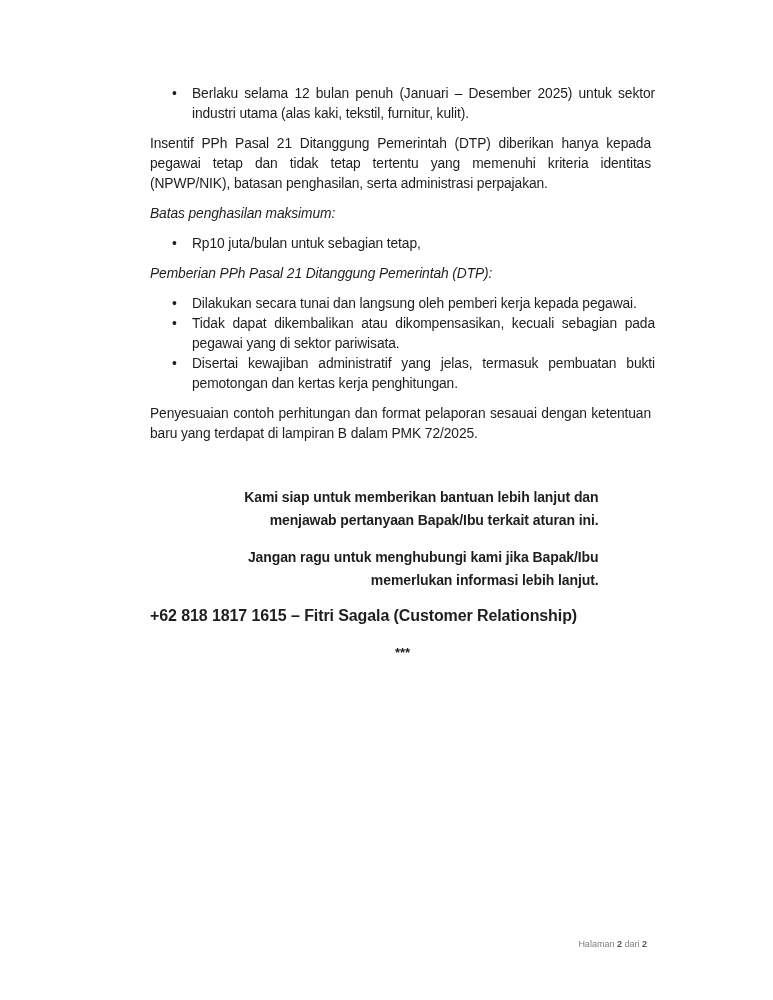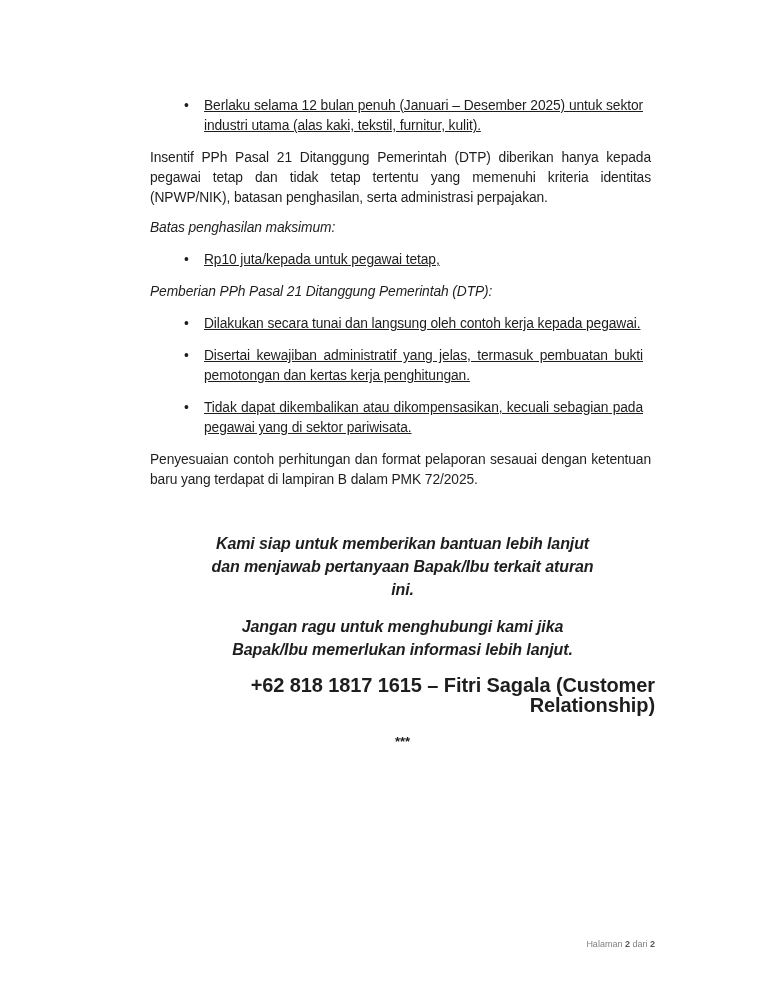--- a/index.html
+++ b/index.html
@@ -30,60 +30,58 @@
     font-style: italic;
   }
   ul.doc-list {
     list-style: none;
     margin: 0 0 10px 0;
     padding: 0 0 0 42px;
   }
   ul.doc-list li {
     position: relative;
     text-align: justify;
-    margin: 12px;
-    text-decoration: underline;
+    margin: 0;
   }
   ul.doc-list li::before {
     content: "\2022";
     position: absolute;
     left: -20px;
     top: 0;
   }
   .closing {
-    text-align: center;
+    text-align: right;
     font-weight: bold;
-    font-style: italic;
-    font-size: 16px;
+    font-size: 14px;
     line-height: 23px;
     max-width: 392px;
     margin: 0 auto 14px auto;
   }
   .closing-first {
     margin-top: 42px;
   }
   .contact-line {
-    text-align: right;
+    text-align: left;
     font-weight: bold;
     font-style: normal;
-    font-size: 20px;
+    font-size: 16px;
     line-height: 20px;
     margin: 0 auto 0 auto;
     max-width: 505px;
   }
   .end-marker {
     text-align: center;
     font-weight: bold;
     font-size: 13px;
     margin-top: 17px;
   }
   .footer {
     position: absolute;
     left: 0;
-    right: 118px;
+    right: 126px;
     top: 938px;
     text-align: right;
     font-size: 9px;
     line-height: 12px;
     color: #7f7f7f;
     letter-spacing: 0;
   }
   .footer .page-num {
     color: #595959;
     font-weight: bold;
@@ -97,29 +95,29 @@
 
     <ul class="doc-list">
       <li>Berlaku selama 12 bulan penuh (Januari – Desember 2025) untuk sektor industri utama (alas kaki, tekstil, furnitur, kulit).</li>
     </ul>
 
     <p class="para-justify">Insentif PPh Pasal 21 Ditanggung Pemerintah (DTP) diberikan hanya kepada pegawai tetap dan tidak tetap tertentu yang memenuhi kriteria identitas (NPWP/NIK), batasan penghasilan, serta administrasi perpajakan.</p>
 
     <p class="para-plain">Batas penghasilan maksimum:</p>
 
     <ul class="doc-list">
-      <li>Rp10 juta/kepada untuk pegawai tetap,</li>
+      <li>Rp10 juta/bulan untuk sebagian tetap,</li>
     </ul>
 
     <p class="para-plain">Pemberian PPh Pasal 21 Ditanggung Pemerintah (DTP):</p>
 
     <ul class="doc-list">
-      <li>Dilakukan secara tunai dan langsung oleh contoh kerja kepada pegawai.</li>
+      <li>Dilakukan secara tunai dan langsung oleh pemberi kerja kepada pegawai.</li>
+      <li>Tidak dapat dikembalikan atau dikompensasikan, kecuali sebagian pada pegawai yang di sektor pariwisata.</li>
       <li>Disertai kewajiban administratif yang jelas, termasuk pembuatan bukti pemotongan dan kertas kerja penghitungan.</li>
-      <li>Tidak dapat dikembalikan atau dikompensasikan, kecuali sebagian pada pegawai yang di sektor pariwisata.</li>
     </ul>
 
     <p class="para-justify">Penyesuaian contoh perhitungan dan format pelaporan sesauai dengan ketentuan baru yang terdapat di lampiran B dalam PMK 72/2025.</p>
 
     <p class="closing closing-first">Kami siap untuk memberikan bantuan lebih lanjut dan menjawab pertanyaan Bapak/Ibu terkait aturan ini.</p>
 
     <p class="closing">Jangan ragu untuk menghubungi kami jika Bapak/Ibu memerlukan informasi lebih lanjut.</p>
 
     <p class="contact-line">+62 818 1817 1615 – Fitri Sagala (Customer Relationship)</p>
 

